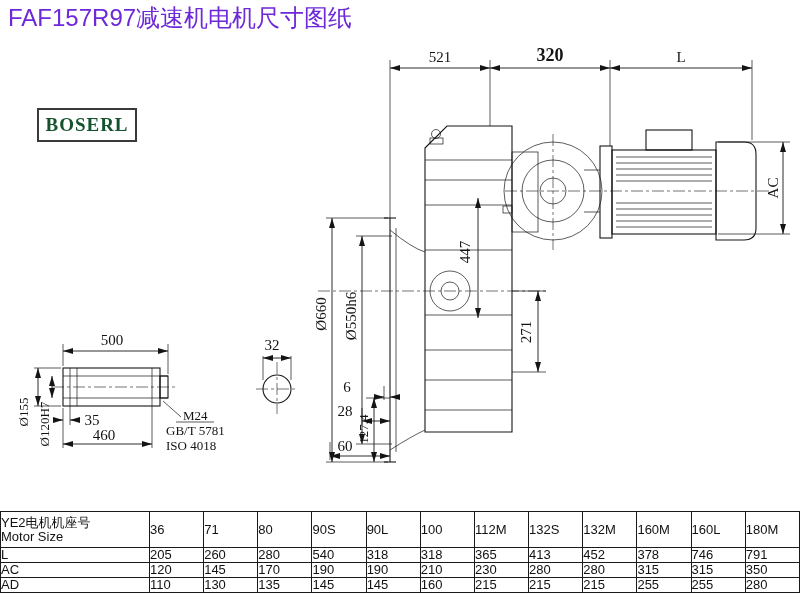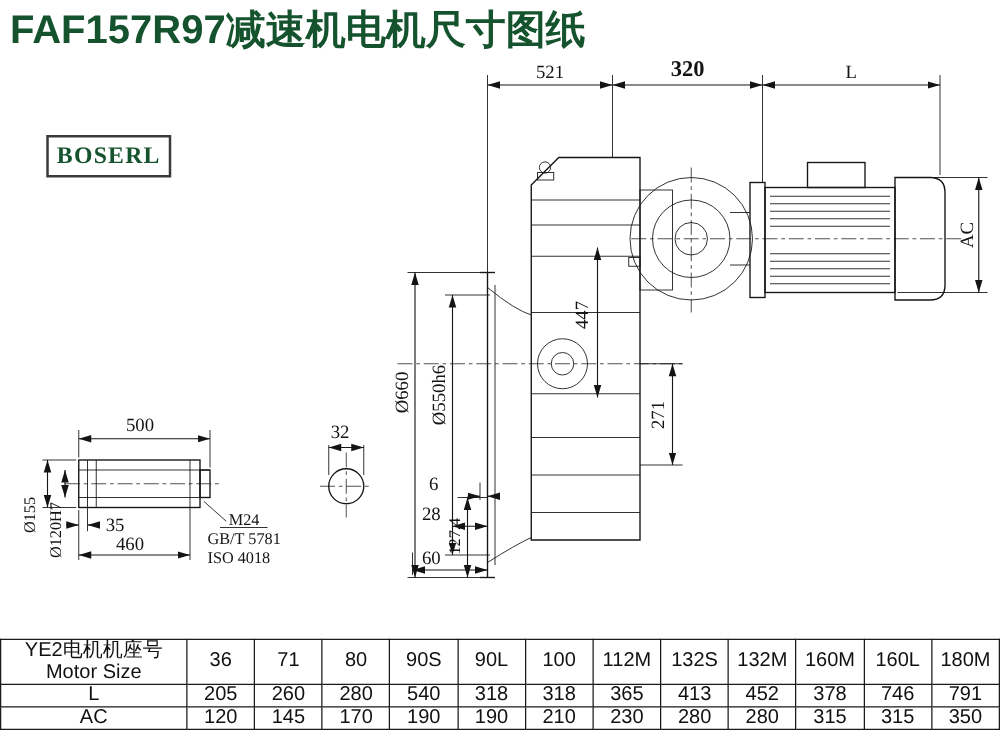--- a/index.html
+++ b/index.html
@@ -1,35 +1,35 @@
 <!DOCTYPE html>
 <html><head>
 <meta charset="utf-8">
 <style>
   html,body{margin:0;padding:0;background:#fff;}
   .page{position:relative;width:800px;height:594px;background:#fff;overflow:hidden;
         font-family:"Liberation Sans",sans-serif;}
-  .title{position:absolute;left:8px;top:2px;font-size:32px;font-weight:bold;
-         color:#14532d;font-family:"Liberation Sans",sans-serif;white-space:nowrap;}
+  .title{position:absolute;left:8px;top:2px;font-size:24px;font-weight:normal;
+         color:#6d28d9;font-family:"Liberation Sans",sans-serif;white-space:nowrap;}
   .logo-box{position:absolute;left:37px;top:108px;width:96px;height:30px;
             border:2px solid #3a3a3a;display:flex;align-items:center;justify-content:center;}
   .logo-text{font-family:"Liberation Serif",serif;font-weight:bold;font-size:19px;
              color:#14532d;letter-spacing:1px;}
   svg{position:absolute;left:0;top:0;}
   .ln{stroke:#161616;stroke-width:1.1;fill:none;}
   .thin{stroke:#161616;stroke-width:0.7;fill:none;}
   .cl{stroke:#161616;stroke-width:0.6;fill:none;stroke-dasharray:12 3 3 3;}
   .dim{stroke:#161616;stroke-width:0.9;fill:none;}
   text.dt{font-family:"Liberation Serif",serif;font-size:15px;fill:#141414;}
   text.sm{font-size:13px;}
   text.bold{font-size:18px;font-weight:bold;}
   .tbl{position:absolute;left:0;top:511px;width:800px;border-collapse:collapse;
        table-layout:fixed;background:#fff;}
-  .tbl td{border:1px solid #1a1a1a;text-align:center;vertical-align:middle;
-          font-size:16px;color:#111;padding:0;line-height:1.05;}
+  .tbl td{border:1px solid #1a1a1a;text-align:left;vertical-align:middle;
+          font-size:13px;color:#111;padding:0;line-height:1.05;}
   .tbl tr.hdr{height:36px;}
   .tbl tr.datarow{height:15px;}
   .tbl td.c0{width:148px;}
 </style>
 </head>
 <body>
 
 <div class="page">
 
   <div class="title">FAF157R97减速机电机尺寸图纸</div>
@@ -238,16 +238,31 @@
       <td>190</td>
       <td>190</td>
       <td>210</td>
       <td>230</td>
       <td>280</td>
       <td>280</td>
       <td>315</td>
       <td>315</td>
       <td>350</td>
     </tr>
+    <tr class="datarow">
+      <td class="c0">AD</td>
+      <td>110</td>
+      <td>130</td>
+      <td>135</td>
+      <td>145</td>
+      <td>145</td>
+      <td>160</td>
+      <td>215</td>
+      <td>215</td>
+      <td>215</td>
+      <td>255</td>
+      <td>255</td>
+      <td>280</td>
+    </tr>
   </tbody>
     </table>
 
 </div>
 
 </body></html>

